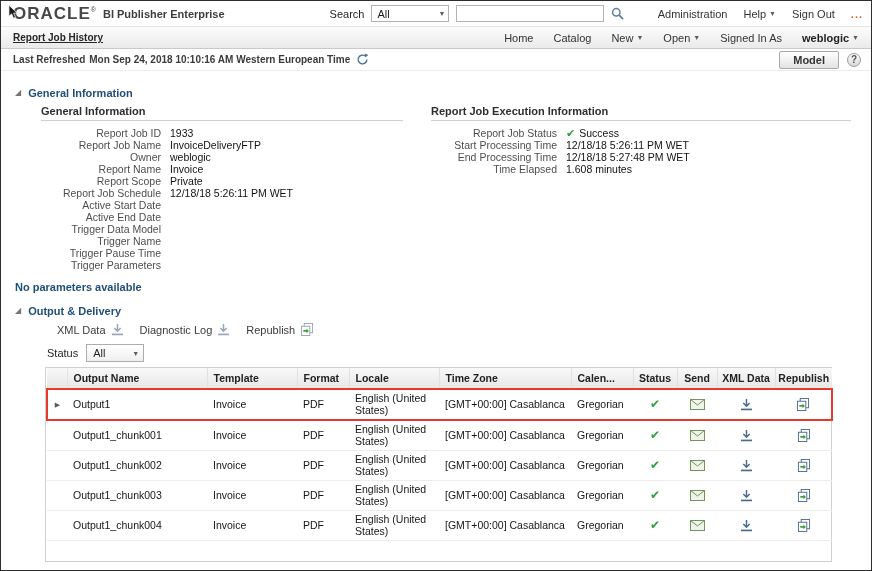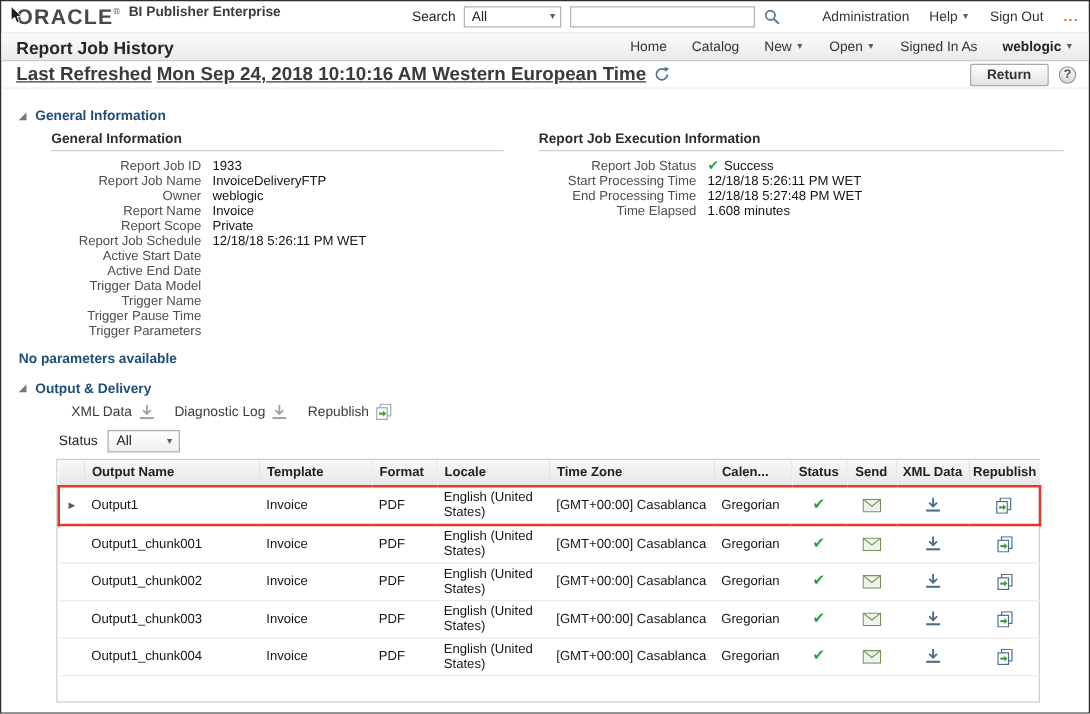--- a/index.html
+++ b/index.html
@@ -4,42 +4,42 @@
 <style>
   * { margin:0; padding:0; box-sizing:border-box; }
   html,body { background:#fff; }
   .screen {
     width:872px; height:571px; border:1px solid #2e2e2e; background:#fff;
     font-family:"Liberation Sans","DejaVu Sans",sans-serif; font-size:11px; color:#1f1f1f;
     position:relative; overflow:hidden;
   }
   
   .topbar { height:26px; display:flex; align-items:center; padding:0 8px 0 12px; border-bottom:1px solid #e3e3e3; }
-  .brand { display:flex; align-items:flex-start; }
+  .brand { display:flex; align-items:center; }
   .logo { font-size:17px; font-weight:bold; letter-spacing:1px; color:#484848; }
   .reg { font-size:7px; color:#484848; align-self:flex-start; margin-top:2px; }
   .product { font-weight:bold; font-size:11px; color:#3c3c3c; margin-left:7px; }
   .search-area { display:flex; align-items:center; gap:7px; margin-left:105px; }
   .scope-select { width:78px; height:17px; border:1px solid #b3b3b3; background:#fff; display:flex; align-items:center; justify-content:space-between; padding:0 3px 0 5px; cursor:default; }
   .caret { font-size:7px; color:#5c5c5c; }
   .search-input { width:148px; height:17px; border:1px solid #b3b3b3; padding:0 4px; font-size:11px; font-family:inherit; }
   .magnifier { color:#5f7d9c; display:inline-flex; align-items:center; }
   .top-links { margin-left:auto; display:flex; align-items:center; gap:16px; }
   .top-link { color:#333; display:flex; align-items:center; gap:3px; white-space:nowrap; }
   .more { color:#d0651f; font-weight:bold; letter-spacing:1px; }
   .cursor-artifact { position:absolute; left:7px; top:4px; z-index:5; }
   
   .navbar { height:22px; display:flex; align-items:center; padding:0 12px; background:linear-gradient(#fcfcfc,#eaeaea); border-bottom:1px solid #c9c9c9; }
-  .page-title { font-size:14px; font-weight:bold; color:#262626; }
+  .page-title { font-size:10px; font-weight:bold; color:#262626;text-decoration:underline; }
   .nav-links { margin-left:auto; display:flex; align-items:center; gap:20px;justify-content:space-between; }
   .nav-link { color:#333; display:flex; align-items:center; gap:3px; white-space:nowrap; }
   .user { font-weight:bold; color:#222; }
   
   .refreshbar { height:22px; display:flex; align-items:center; padding:0 10px 0 12px; border-bottom:1px solid #ececec; }
-  .refresh-text { font-weight:bold; color:#3a3a3a; font-size:15px;text-decoration:underline; }
+  .refresh-text { font-weight:bold; color:#3a3a3a; font-size:10px; }
   .refresh-icon { margin-left:6px; color:#4f7396; display:inline-flex; cursor:pointer; }
   .refresh-right { margin-left:auto; display:flex; align-items:center; gap:8px; }
   .return-btn { font-weight:bold; font-size:11px; color:#333; background:linear-gradient(#ffffff,#e2e2e2); border:1px solid #a9a9a9; border-radius:2px; padding:2px 13px; cursor:pointer; font-family:inherit; }
   .qhelp { width:14px; height:14px; border-radius:50%; background:linear-gradient(#fdfdfd,#d7d7d7); border:1px solid #9c9c9c; color:#555; font-size:10px; font-weight:bold; display:flex; align-items:center; justify-content:center; cursor:pointer; }
   
   .content { padding:0 14px; }
   .section-header { display:flex; align-items:center; gap:7px; margin-top:16px; cursor:pointer; }
   .section-expand-icon { color:#767676; font-size:8px; line-height:8px; }
   .section-title { color:#1f4e79; font-weight:bold; font-size:11px; }
   .columns { display:flex; margin-top:6px; margin-left:26px; }
@@ -141,21 +141,21 @@
   <div class="refreshbar">
     <span class="refresh-text">Last Refreshed</span>
     <span class="refresh-text" style="margin-left:4px;">Mon Sep 24, 2018 10:10:16 AM Western European Time</span>
     <span class="refresh-icon">
       <svg width="13" height="13" viewBox="0 0 16 16">
           <path d="M13.4 8a5.4 5.4 0 1 1-2.1-4.3" fill="none" stroke="currentColor" stroke-width="1.7"></path>
           <path d="M10.6 0.6 L15.2 2.4 L11.5 5.5 Z" fill="currentColor"></path>
         </svg>
     </span>
     <div class="refresh-right">
-      <button class="return-btn">Return</button>
+      <button class="return-btn">Model</button>
       <span class="qhelp">?</span>
     </div>
   </div>
 
   <div class="content">
 
     <div class="section-header">
       <span class="section-expand-icon">◢</span>
       <span class="section-title">General Information</span>
     </div>

